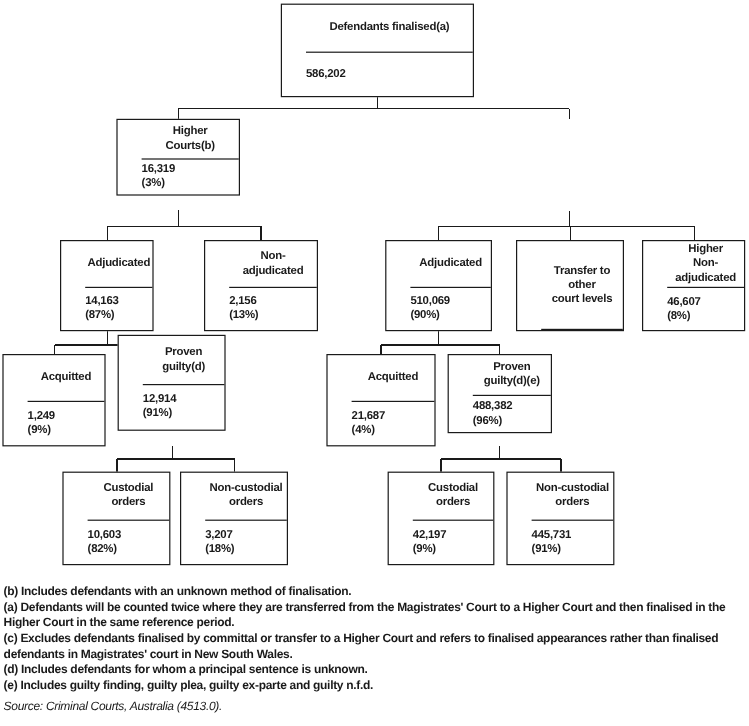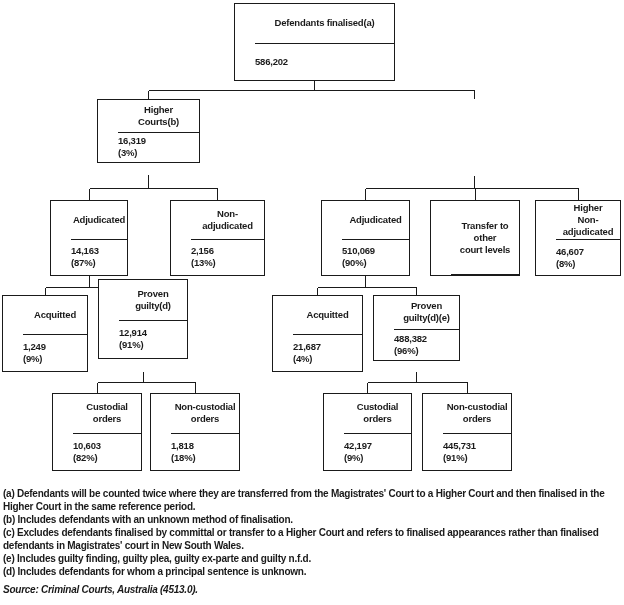--- a/index.html
+++ b/index.html
@@ -22,21 +22,21 @@
   .node-value {
     flex:1; display:flex; flex-direction:column; align-items:flex-start; justify-content:center;
   }
   .node-value span { display:block; }
   .footnotes {
     position:absolute; left:3px; top:487px; width:619px;
     font-size:10px; font-weight:bold; letter-spacing:-0.25px; line-height:13px;
   }
   .source {
     position:absolute; left:3px; top:584px; width:619px;
-    font-size:10px; font-weight:bold; font-style:italic; letter-spacing:-0.25px;
+    font-size:10px; font-weight:normal; font-style:italic; letter-spacing:-0.25px;
   }
 </style>
 </head>
 <body>
 
 <div class="canvas">
 
   <svg class="connectors" viewBox="0 0 624 605" shape-rendering="crispEdges">
     <path fill="none" stroke="#1a1a1a" stroke-width="1" d="
       M314.5 81 L314.5 90.5 M148.5 90.5 L474.5 90.5 M148.5 90.5 L148.5 99 M474.5 90.5 L474.5 99
@@ -141,21 +141,21 @@
     <div class="node-value">
       <span>10,603</span>
       <span>(82%)</span>
     </div>
   </div>
 
   <div class="node" style="left:150px;top:393px;width:90px;height:78px">
     <div class="node-label">Non-custodial
 orders</div>
     <div class="node-value">
-      <span>1,818</span>
+      <span>3,207</span>
       <span>(18%)</span>
     </div>
   </div>
 
   <div class="node" style="left:323px;top:393px;width:89px;height:78px">
     <div class="node-label">Custodial orders</div>
     <div class="node-value">
       <span>42,197</span>
       <span>(9%)</span>
     </div>
@@ -164,22 +164,22 @@
   <div class="node" style="left:422px;top:393px;width:90px;height:78px">
     <div class="node-label">Non-custodial
 orders</div>
     <div class="node-value">
       <span>445,731</span>
       <span>(91%)</span>
     </div>
   </div>
 
   <div class="footnotes">
+    <div>(b) Includes defendants with an unknown method of finalisation.</div>
     <div>(a) Defendants will be counted twice where they are transferred from the Magistrates' Court to a Higher Court and then finalised in the Higher Court in the same reference period.</div>
-    <div>(b) Includes defendants with an unknown method of finalisation.</div>
     <div>(c) Excludes defendants finalised by committal or transfer to a Higher Court and refers to finalised appearances rather than finalised defendants in Magistrates' court in New South Wales.</div>
+    <div>(d) Includes defendants for whom a principal sentence is unknown.</div>
     <div>(e) Includes guilty finding, guilty plea, guilty ex-parte and guilty n.f.d.</div>
-    <div>(d) Includes defendants for whom a principal sentence is unknown.</div>
   </div>
 
   <div class="source">Source: Criminal Courts, Australia (4513.0).</div>
 
 </div>
 
 </body></html>

